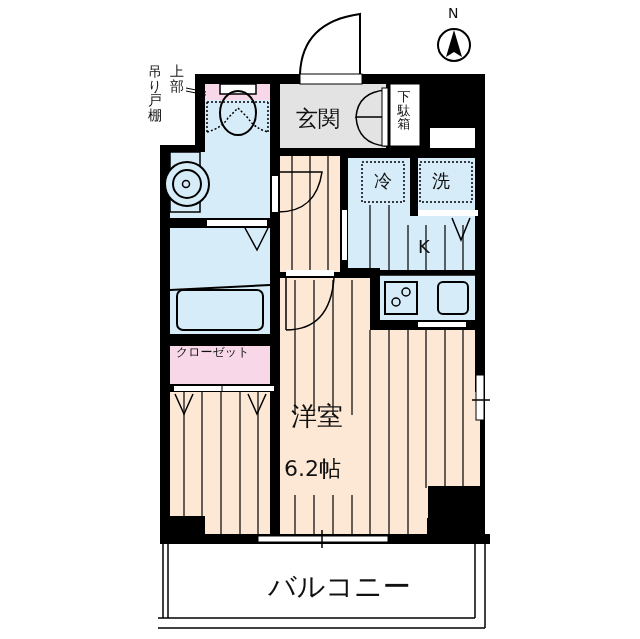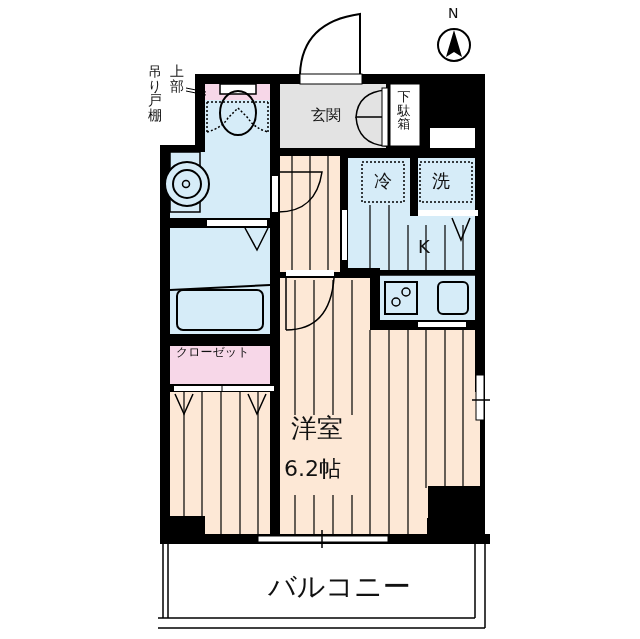--- a/index.html
+++ b/index.html
@@ -164,21 +164,21 @@
     <line x1="158" y1="628" x2="485" y2="628"></line>
   </g>
 
   <circle cx="454" cy="45" r="16" fill="none" stroke="#000" stroke-width="2"></circle>
   <polygon points="454,30 446,57 454,52 462,57" fill="#000"></polygon>
 </svg>
 
 <div class="lbl" style="left:448px;top:6px;font-size:14px;">N</div>
 <div class="vtext" style="left:169px;top:64px;width:16px;font-size:14px;">上<br>部</div>
 <div class="vtext" style="left:147px;top:64px;width:16px;font-size:14px;">吊<br>り<br>戸<br>棚</div>
-<div class="lbl" style="left:311px;top:108px;font-size:15px;">玄関</div>
+<div class="lbl" style="left:296px;top:108px;font-size:22px;">玄関</div>
 <div class="vtext" style="left:396px;top:90px;width:16px;font-size:13px;">下<br>駄<br>箱</div>
 <div class="lbl" style="left:374px;top:172px;font-size:18px;">冷</div>
 <div class="lbl" style="left:432px;top:172px;font-size:18px;">洗</div>
 <div class="lbl" style="left:418px;top:238px;font-size:18px;">K</div>
 <div class="lbl" style="left:176px;top:346px;font-size:12px;">クローゼット</div>
-<div class="lbl" style="left:291px;top:415px;font-size:26px;">洋室</div>
+<div class="lbl" style="left:291px;top:404px;font-size:26px;font-family:Liberation Serif, serif;">洋室</div>
 <div class="lbl" style="left:284px;top:458px;font-size:22px;">6.2帖</div>
 <div class="lbl" style="left:268px;top:573px;font-size:28px;">バルコニー</div>
 
 </body></html>

